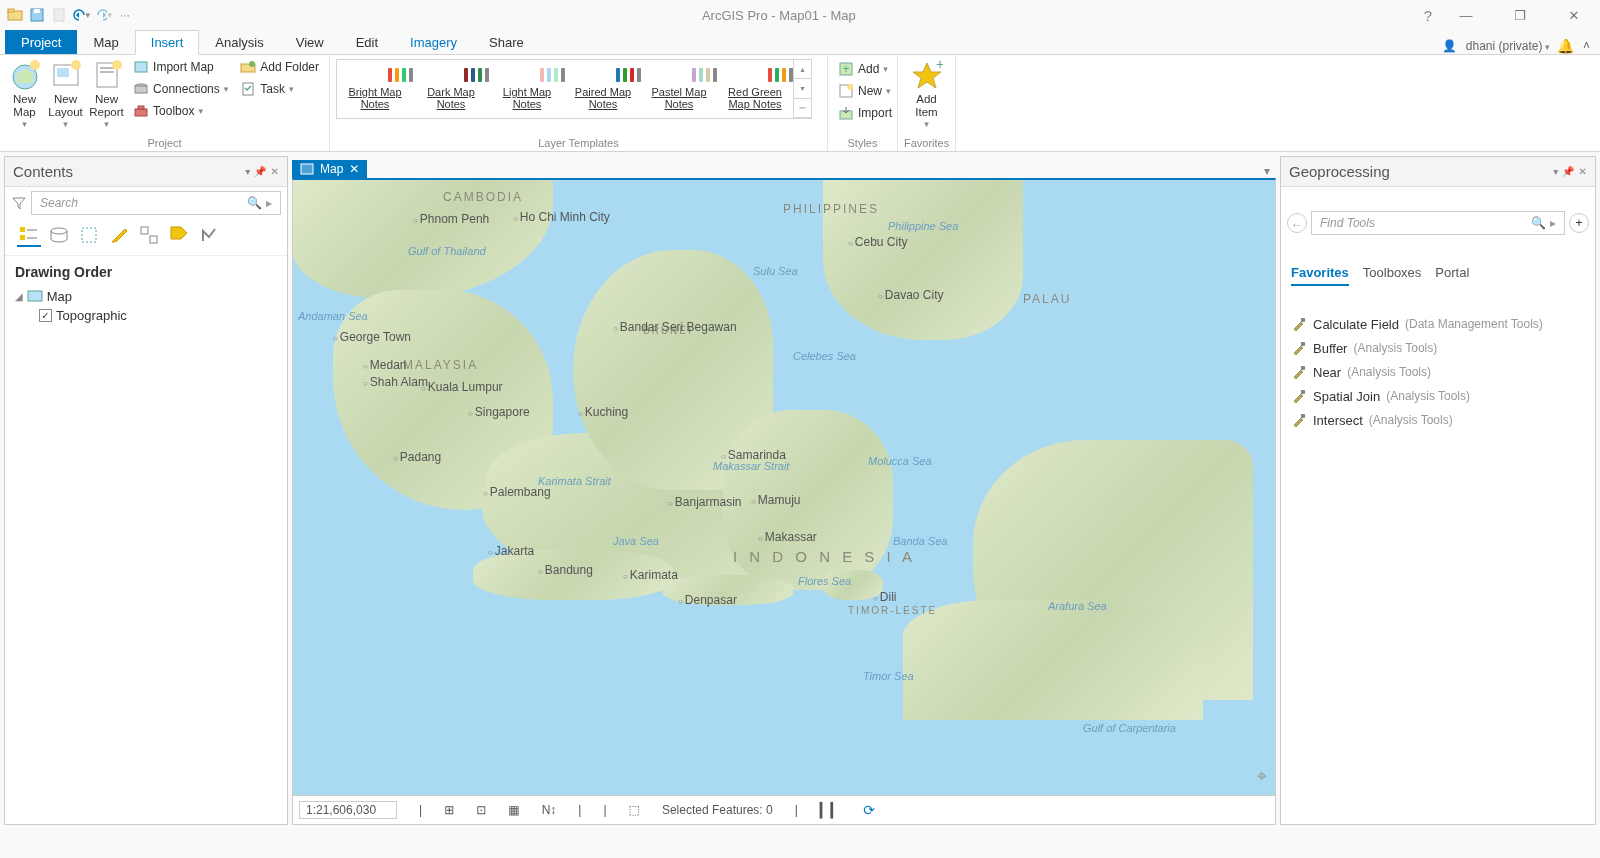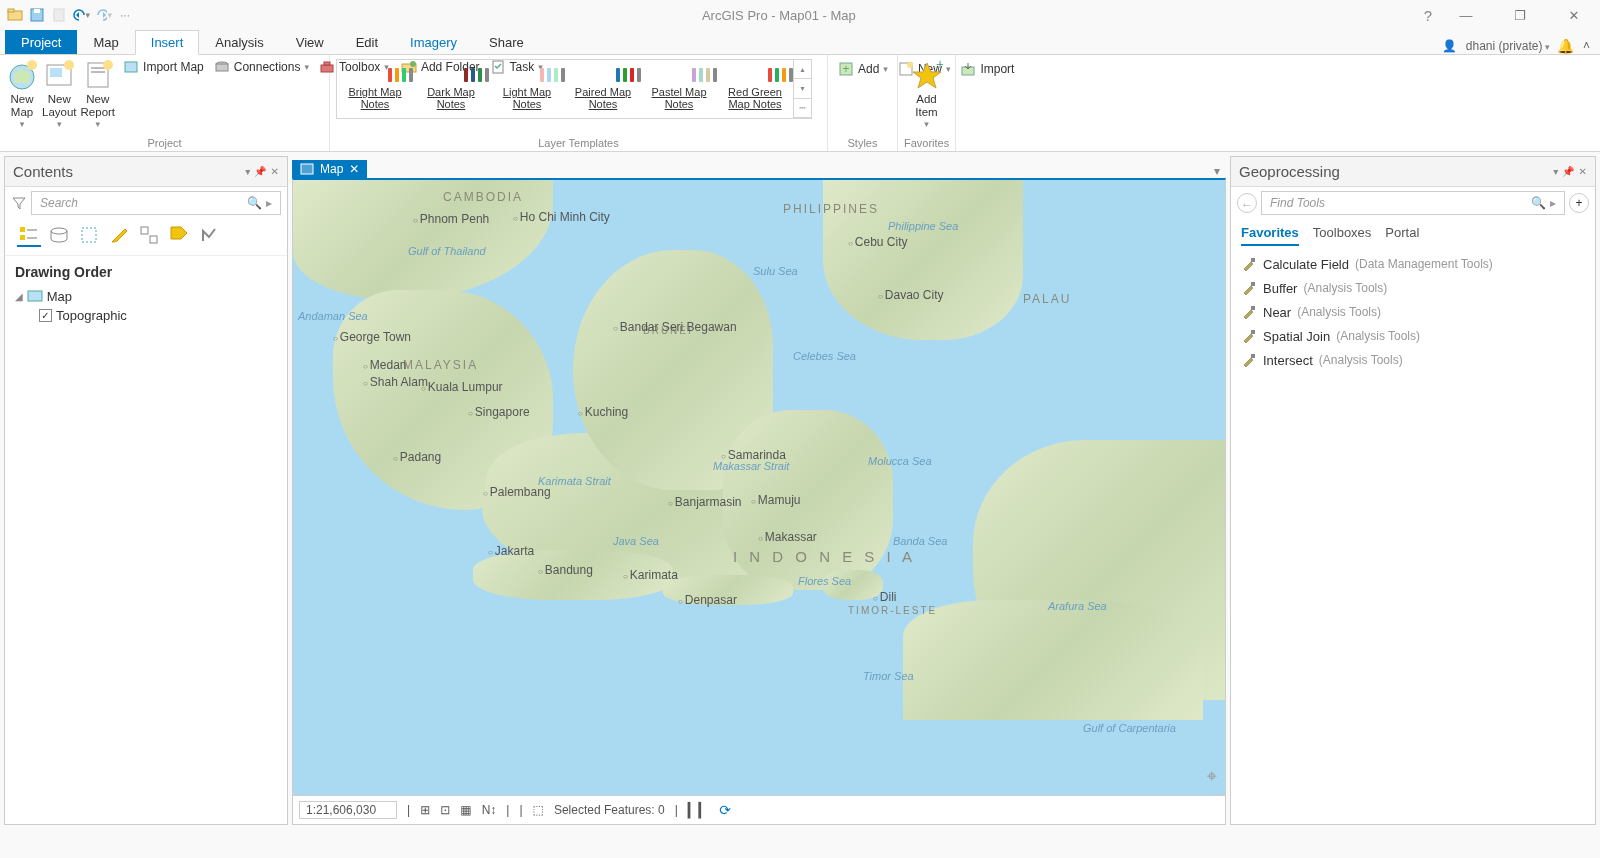--- a/index.html
+++ b/index.html
@@ -22,21 +22,21 @@
 .tab.contextual { color: #0079c1; }
 .tabrow-right { margin-left:auto; display:flex; align-items:center; gap:8px; padding-right:10px; color:#666; font-size:12px; }
 
 
 .ribbon { height: 97px; background: #fff; border-bottom: 1px solid #d5d5d5; display: flex; }
 .rgroup { border-right: 1px solid #e5e5e5; display:flex; flex-direction:column; padding: 2px 6px 0 6px; }
 .rgroup-body { flex:1; display:flex; align-items:flex-start; gap:4px; }
 .rgroup-label { text-align:center; font-size:11px; color:#888; padding:2px 0; }
 .bigbtn { display:flex; flex-direction:column; align-items:center; justify-content:flex-start; width:54px; padding-top:2px; font-size:11.5px; line-height:1.15; text-align:center; color:#333; }
 .bigbtn .icn { width:32px; height:32px; margin-bottom:2px; }
-.vstack { display:flex; flex-direction:row; gap:2px; }
+.vstack { display:flex; flex-direction:column; gap:2px; }
 .smallbtn { display:flex; align-items:center; gap:4px; font-size:12px; color:#333; padding:2px 4px; white-space:nowrap; }
 .smallbtn .icn { width:16px; height:16px; }
 
 
 .gallery { display:flex; border:1px solid #d5d5d5; height:60px; margin-top:2px; }
 .gitem { width:76px; display:flex; flex-direction:column; align-items:flex-end; justify-content:center; font-size:11px; color:#333; line-height:1.1; text-align:center;text-decoration:underline; }
 .gitem .dots { display:flex; gap:3px; margin-bottom:4px; }
 .dot { width:4px; height:14px; border-radius:1px; }
 .gscroll { width:18px; display:flex; flex-direction:column; border-left:1px solid #d5d5d5; }
 .gscroll div { flex:1; display:flex; align-items:center; justify-content:center; border-bottom:1px solid #d5d5d5; font-size:8px; color:#888; }
@@ -60,21 +60,21 @@
 
 .maparea { flex:1; display:flex; flex-direction:column; }
 .maptab-row { height:22px; display:flex; align-items:flex-end; }
 .maptab { background:#0079c1; color:#fff; font-size:12px; padding:2px 8px; display:flex; align-items:center; gap:6px; }
 .mapview { flex:1; background:#aadaf2; position:relative; border:1px solid #ccc; border-top:2px solid #0079c1; overflow:hidden; }
 .land { position:absolute; background:linear-gradient(135deg,#dfe9c9 0%,#c6d6ae 50%,#dfe9c9 100%); }
 .sealabel { position:absolute; color:#6a9fc2; font-style:italic; font-size:11px; }
 .country { position:absolute; color:#8a8a7a; letter-spacing:2px; font-size:12px; }
 .city { position:absolute; color:#555; font-size:12px; }
 .city::before { content:"○"; font-size:8px; margin-right:2px; color:#777; }
-.statusbar { height:24px; background:#fff; border:1px solid #ccc; border-top:none; display:flex; align-items:center; padding:14px 6px; font-size:12px; color:#555; gap:10px; }
+.statusbar { height:24px; background:#fff; border:1px solid #ccc; border-top:none; display:flex; align-items:center; padding:14px 6px; font-size:12px; color:#555; gap:22px; }
 .statusbar .spacer { flex:1; }
 
 
 .gp-tabs { display:flex; gap:14px; padding:6px 10px 0 10px; font-size:13px; }
 .gp-tab { padding-bottom:4px; color:#555; }
 .gp-tab.active { color:#0079c1; border-bottom:2px solid #0079c1; font-weight:600; }
 .gp-list { padding:6px 4px; }
 .gp-item { display:flex; align-items:center; gap:6px; padding:4px 6px; font-size:13px; color:#333; }
 .gp-item .hint { color:#999; font-size:12px; }
 
@@ -514,21 +514,21 @@
       <span>|</span>
       <span>|</span>
       <span>⬚</span>
       <span>Selected Features: 0</span>
       <span>|</span>
       <span style="font-size:14px;">▎▎</span>
       <span style="color:#0079c1;font-size:14px;">⟳</span>
     </div>
   </div>
 
-  <div class="panel" style="width:366px;">
+  <div class="panel" style="width:316px;gap:20px;">
     <div class="panel-header">
         <span>Geoprocessing</span>
         <span class="pctrl">
           <span>▾</span>
           <span>📌</span>
           <span>✕</span>
         </span>
       </div>
     <div class="searchrow">
       <span style="border:1px solid #ccc;border-radius:50%;width:20px;height:20px;display:flex;align-items:center;justify-content:center;color:#aaa;">←</span>

